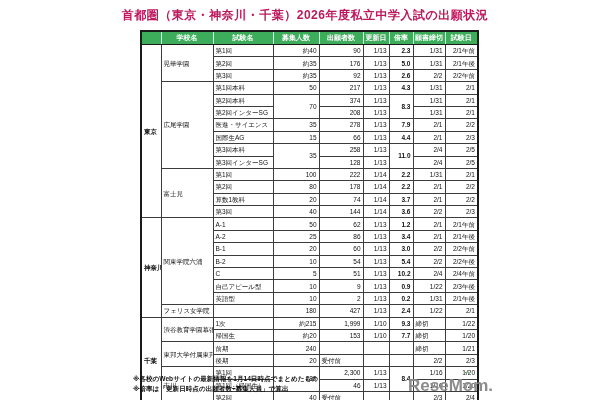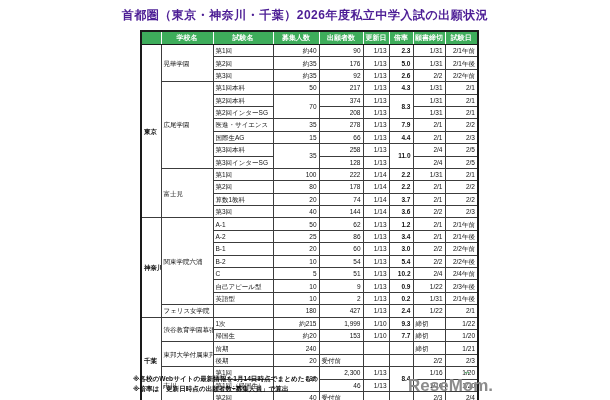--- a/index.html
+++ b/index.html
@@ -1,19 +1,19 @@
 <!DOCTYPE html>
 <html><head>
 <meta charset="utf-8">
 <style>
   html,body{margin:0;padding:0;background:#fff;}
   .page{position:relative;width:610px;height:400px;background:#ffffff;overflow:hidden;
         font-family:"Liberation Sans","DejaVu Sans",sans-serif;color:#111;}
   .title{position:absolute;top:7px;left:0;width:610px;text-align:center;
-         font-size:12px;font-weight:bold;color:#4c1d95;letter-spacing:0.5px;}
+         font-size:12px;font-weight:bold;color:#be185d;letter-spacing:0.5px;}
   table.grid{position:absolute;left:140px;top:30px;width:337px;
              border-collapse:collapse;table-layout:fixed;border:2px solid #1a1a1a;}
   table.grid th{background:#3EAD5B;color:#fff;font-size:7px;font-weight:bold;text-align:center;
                 height:12px;padding:0;border:1px solid rgba(255,255,255,0.75);
                 border-bottom:1px solid #1a1a1a;overflow:hidden;white-space:nowrap;}
   table.grid td{font-size:6.5px;height:11.4px;line-height:1.1;padding:0 2px;
                 border:1px solid #3c3c3c;overflow:hidden;white-space:nowrap;
                 background:#fff;vertical-align:middle;}
   td.region{font-weight:bold;vertical-align:top;text-align:left;padding-top:1px;font-size:6.3px;}
   td.school{vertical-align:top;text-align:left;padding-top:1px;}

